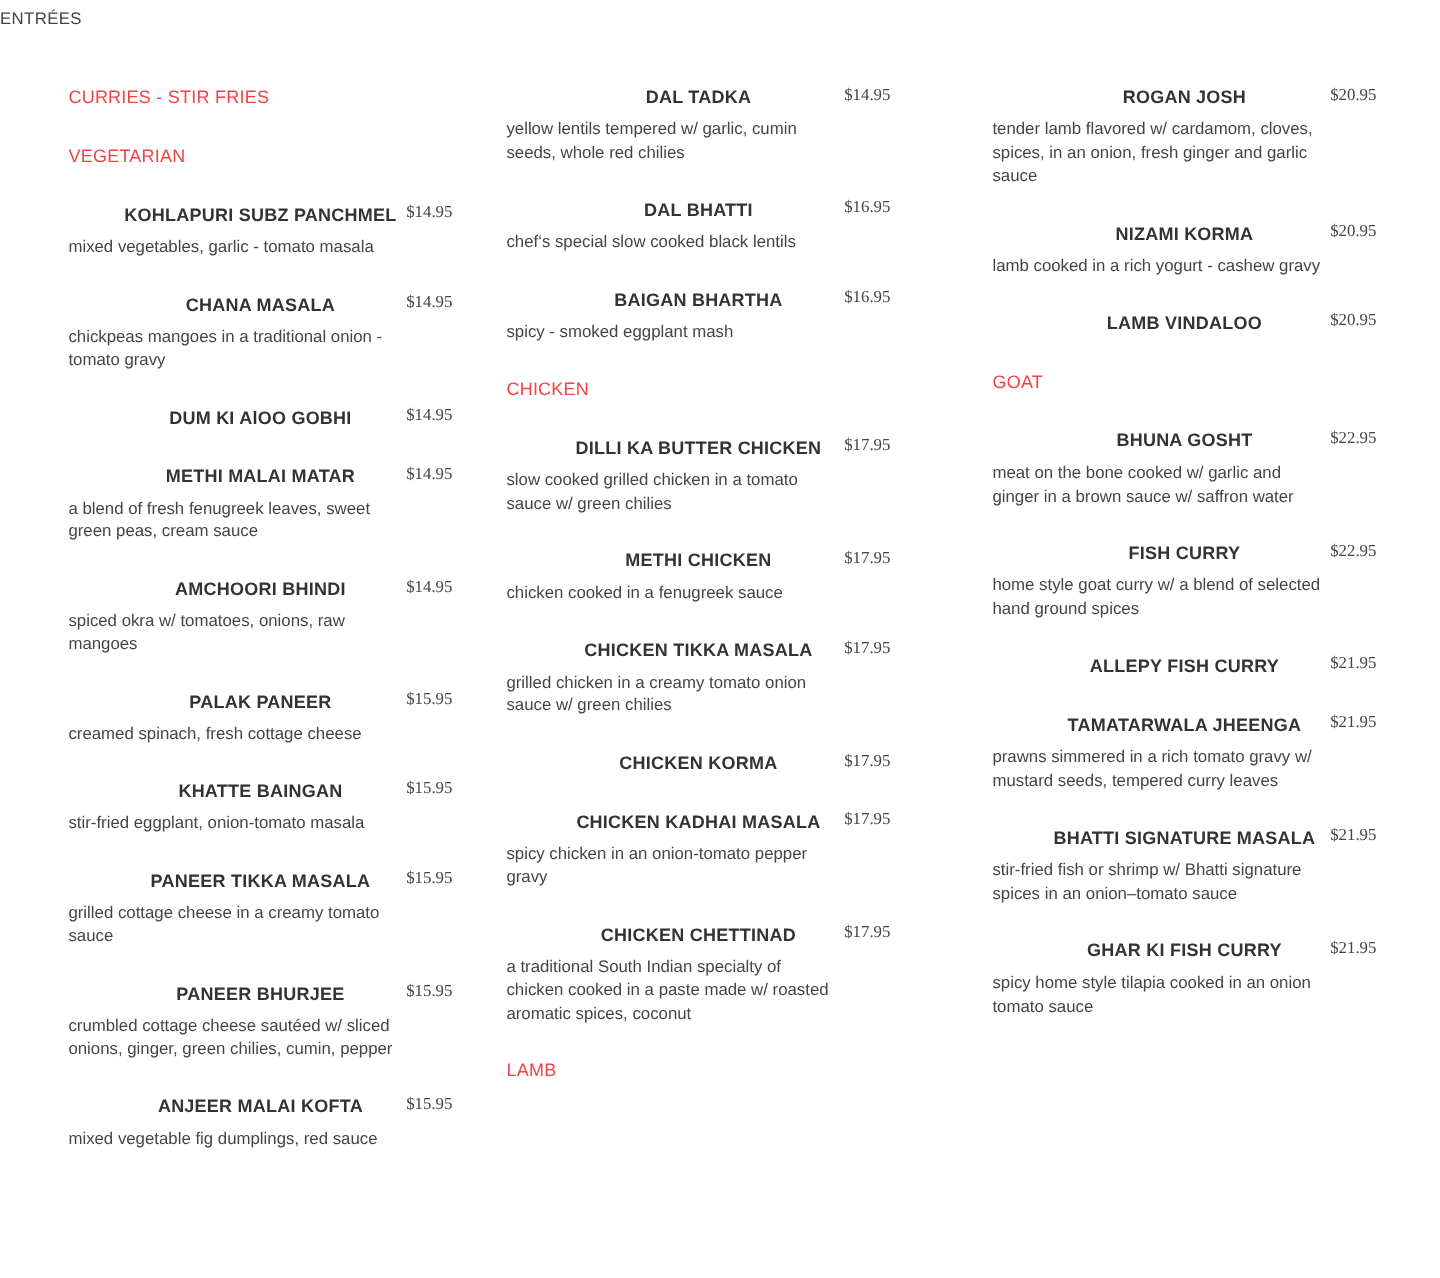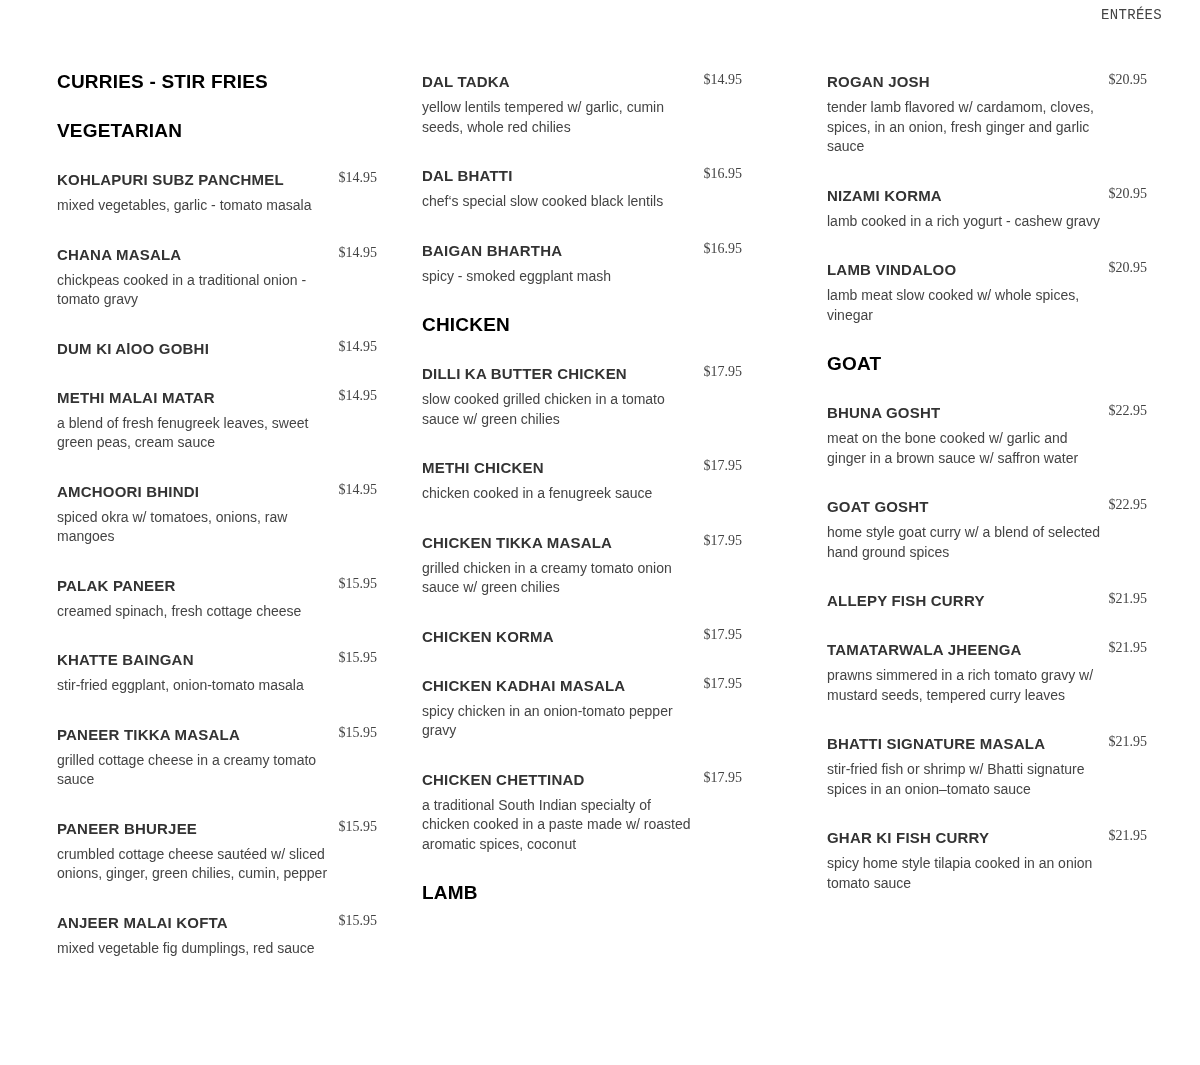--- a/index.html
+++ b/index.html
@@ -13,50 +13,49 @@
       position: relative;
       font-family: "Liberation Sans", "DejaVu Sans", sans-serif;
       color: #333333;
       overflow: hidden;
     }
     .page-title {
       position: absolute;
       top: 7px;
       left: 0;
       width: 1162px;
-      text-align: right;
+      text-align: left;
       font-size: 14px;
       letter-spacing: 0.3px;
       color: #444444;
-      font-family: Liberation Mono, monospace;
     }
     .column {
       position: absolute;
       top: 72px;
       width: 320px;
     }
     .col-1 { left: 57px; }
     .col-2 { left: 422px; }
     .col-3 { left: 787px; margin-left: 40px; }
 
     .section-heading {
-      font-size: 19px;
-      font-weight: bold;
-      color: #000000;
+      font-size: 15px;
+      font-weight: normal;
+      color: #ef4444;
       letter-spacing: 0.2px;
       line-height: 20px;
       margin: 0 0 29px 0;
     }
     .item {
       position: relative;
       margin-bottom: 29px;
     }
     .item-head {
       display: flex;
-      justify-content: flex-start;
+      justify-content: center;
       align-items: baseline;
       line-height: 20px;
     }
     .item-name {
       font-size: 15px;
       font-weight: bold;
       color: #333333;
       letter-spacing: 0.2px;
     }
     .item-price {
@@ -88,21 +87,21 @@
         <span class="item-name">KOHLAPURI SUBZ PANCHMEL</span>
         <span class="item-price">$14.95</span>
       </div>
       <div class="item-desc">mixed vegetables, garlic - tomato masala</div>
     </div>
     <div class="item">
       <div class="item-head">
         <span class="item-name">CHANA MASALA</span>
         <span class="item-price">$14.95</span>
       </div>
-      <div class="item-desc">chickpeas cooked in a traditional onion - tomato gravy</div>
+      <div class="item-desc">chickpeas mangoes in a traditional onion - tomato gravy</div>
     </div>
     <div class="item">
       <div class="item-head">
         <span class="item-name">DUM KI AlOO GOBHI</span>
         <span class="item-price">$14.95</span>
       </div>
     </div>
     <div class="item">
       <div class="item-head">
         <span class="item-name">METHI MALAI MATAR</span>
@@ -232,33 +231,32 @@
         <span class="item-name">NIZAMI KORMA</span>
         <span class="item-price">$20.95</span>
       </div>
       <div class="item-desc">lamb cooked in a rich yogurt - cashew gravy</div>
     </div>
     <div class="item">
       <div class="item-head">
         <span class="item-name">LAMB VINDALOO</span>
         <span class="item-price">$20.95</span>
       </div>
-      <div class="item-desc">lamb meat slow cooked w/ whole spices, vinegar</div>
     </div>
     <div class="section-heading">GOAT</div>
     <div class="item">
       <div class="item-head">
         <span class="item-name">BHUNA GOSHT</span>
         <span class="item-price">$22.95</span>
       </div>
       <div class="item-desc">meat on the bone cooked w/ garlic and ginger in a brown sauce w/ saffron water</div>
     </div>
     <div class="item">
       <div class="item-head">
-        <span class="item-name">GOAT GOSHT</span>
+        <span class="item-name">FISH CURRY</span>
         <span class="item-price">$22.95</span>
       </div>
       <div class="item-desc">home style goat curry w/ a blend of selected hand ground spices</div>
     </div>
     <div class="item">
       <div class="item-head">
         <span class="item-name">ALLEPY FISH CURRY</span>
         <span class="item-price">$21.95</span>
       </div>
     </div>

